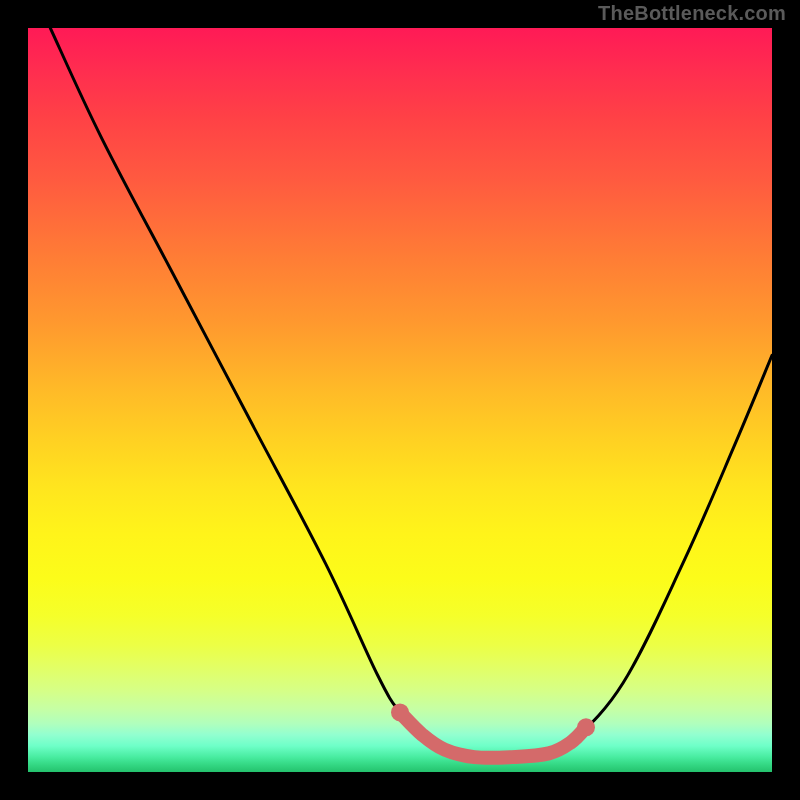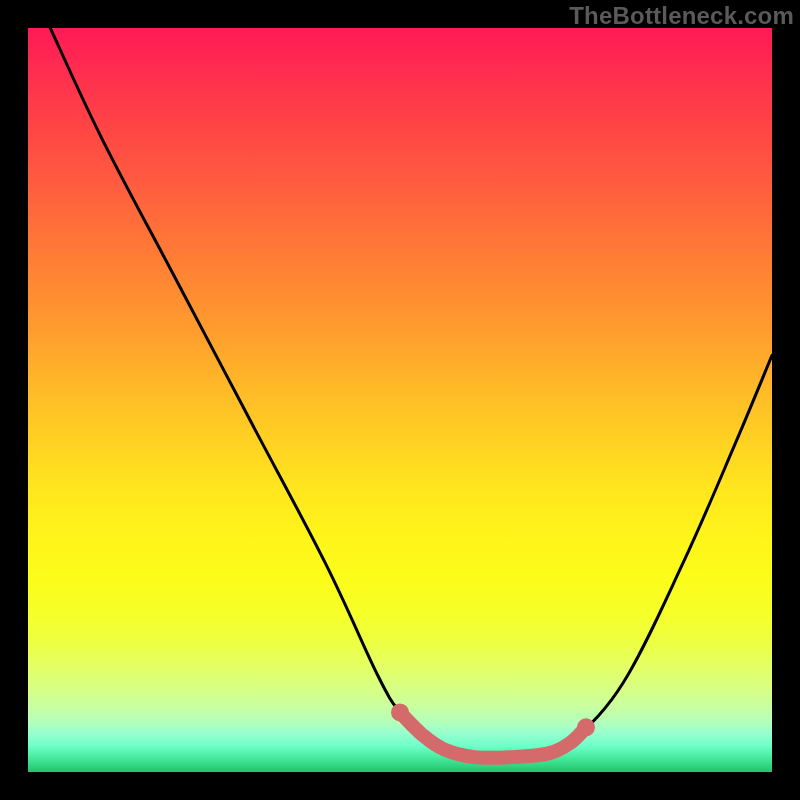--- a/index.html
+++ b/index.html
@@ -14,23 +14,23 @@
   .frame {
     position: absolute;
     left: 0; top: 0;
     width: 800px;
     height: 800px;
     background: #000;
   }
   .watermark {
     position: absolute;
     top: 2px;
-    right: 6px;
+    right: 14px;
     color: #5a5a5a;
-    font-size: 24px;
+    font-size: 20px;
     font-weight: 600;
     letter-spacing: 0.2px;
     z-index: 5;
   }
   .plot-area {
     position: absolute;
     left: 28px;
     top: 28px;
     width: 744px;
     height: 744px;

